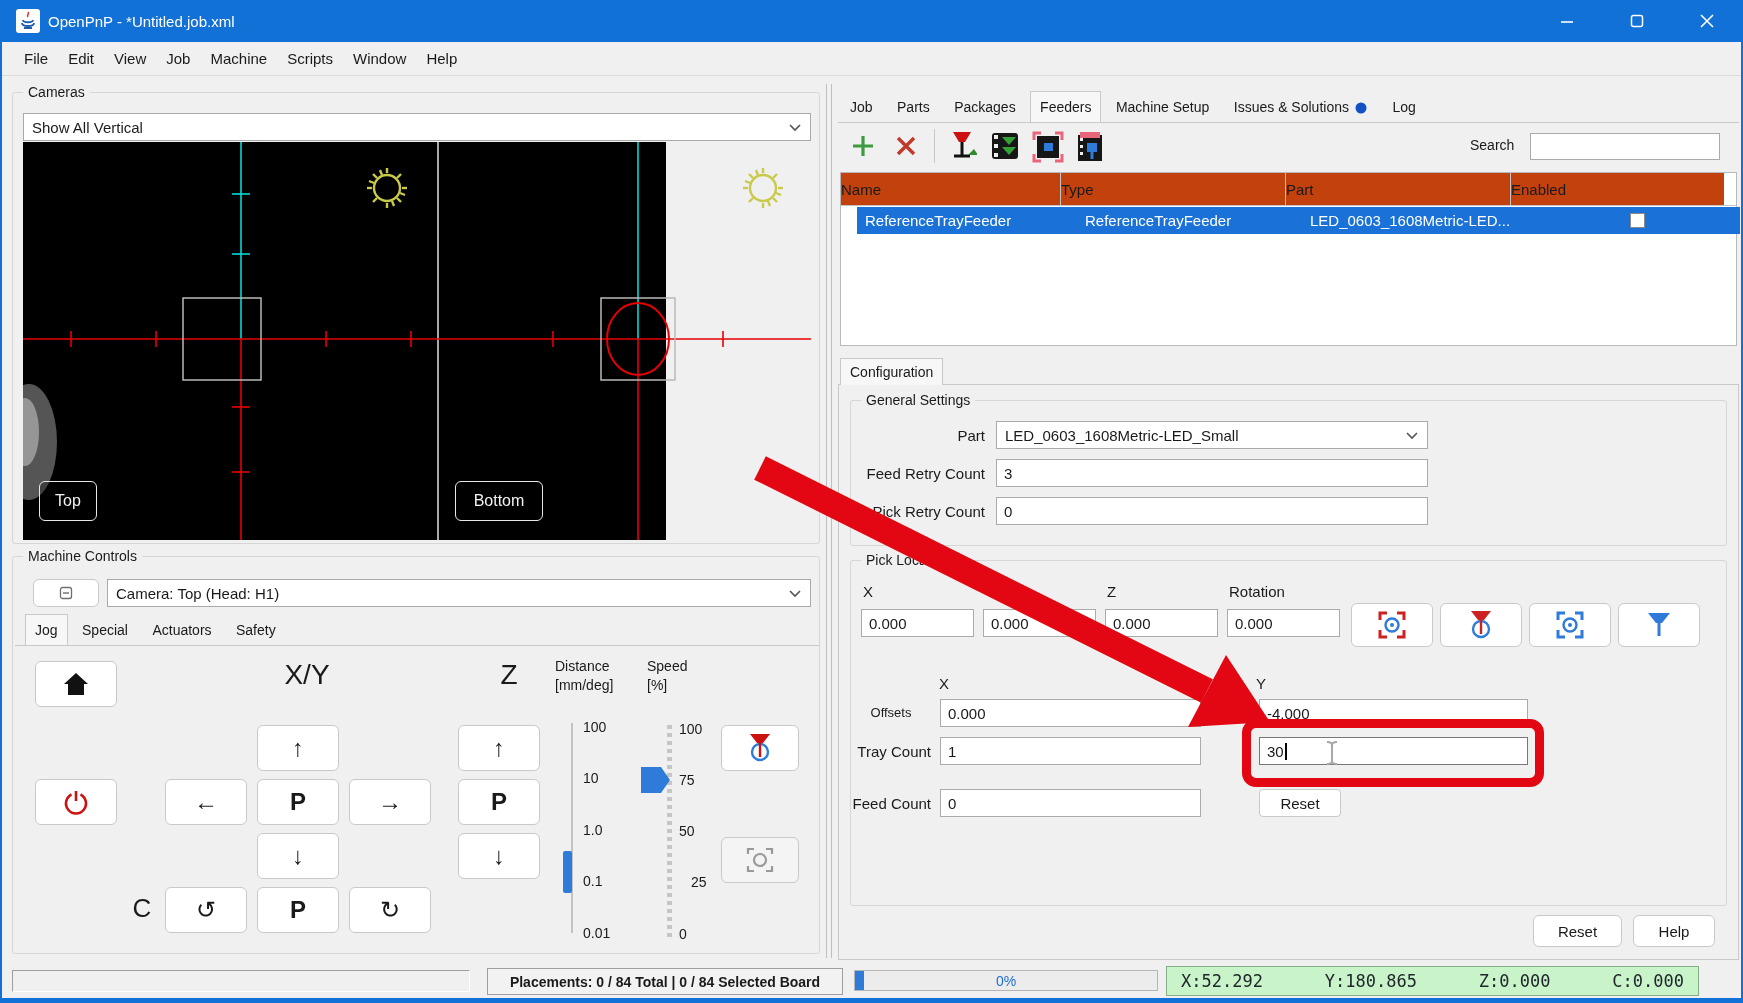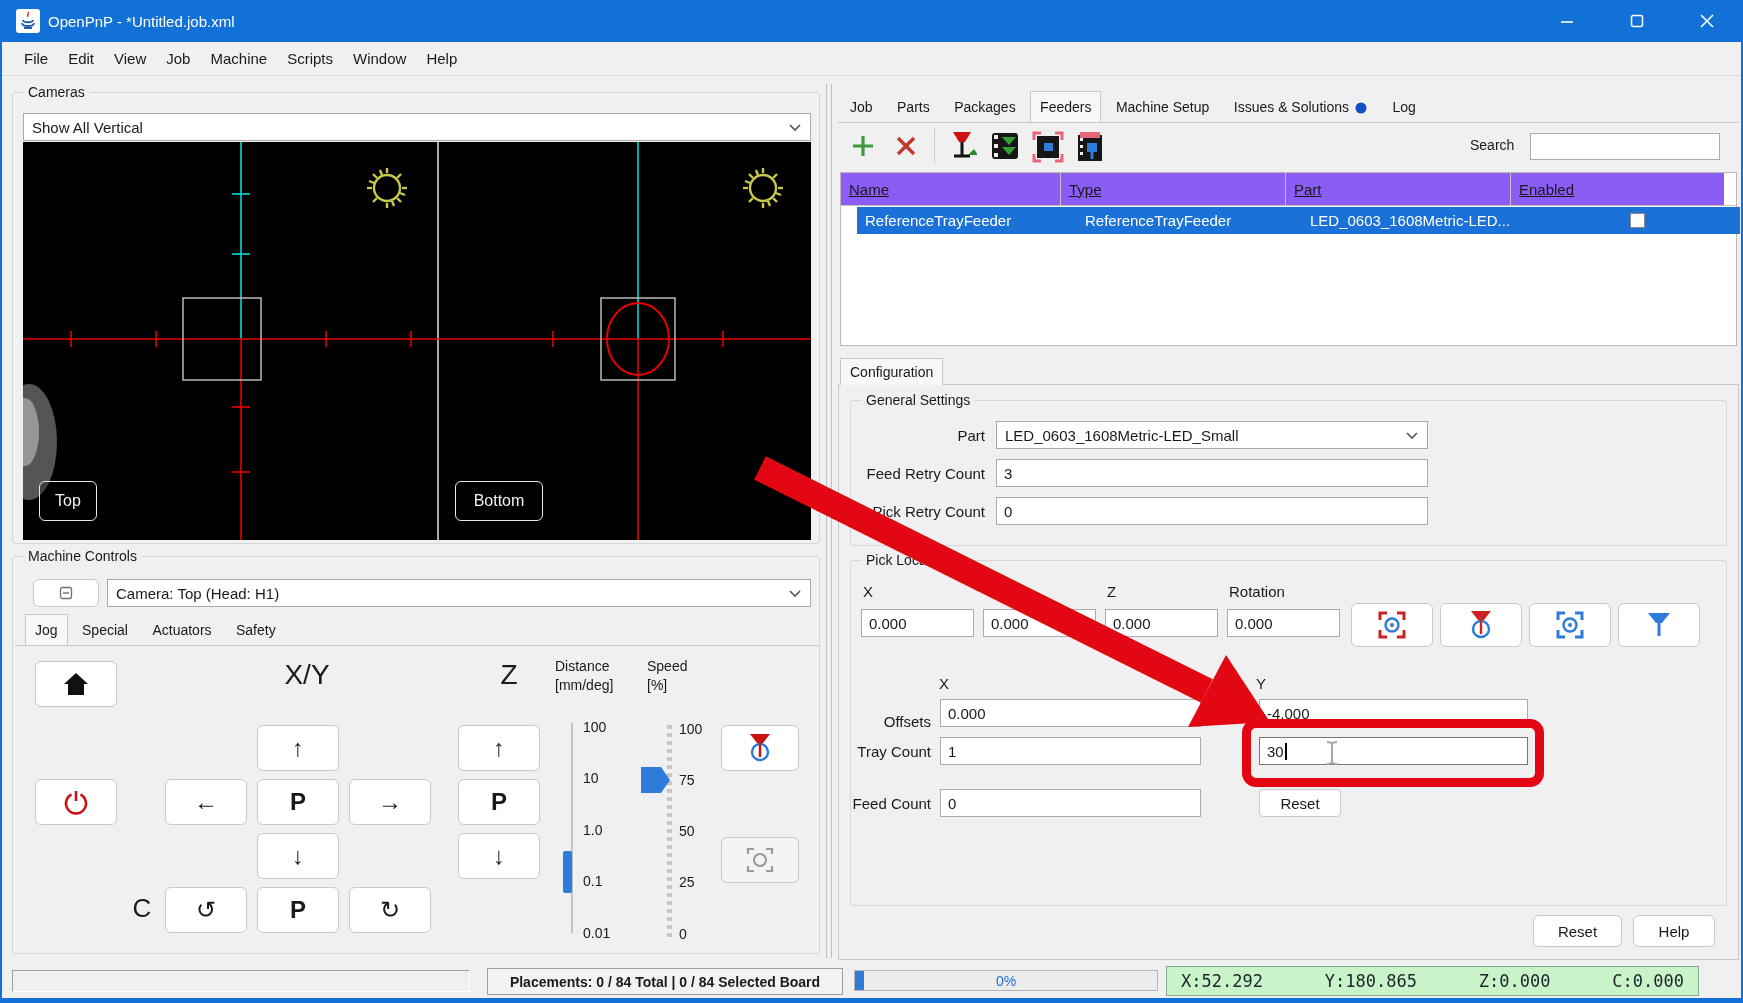--- a/index.html
+++ b/index.html
@@ -25,21 +25,21 @@
   .field{background:#fff;border:1px solid #ababab;display:flex;align-items:center;font-size:15px;padding:0 7px;}
   .btn{background:#fff;border:1px solid #c9c9c9;border-radius:6px;display:flex;align-items:center;justify-content:center;font-size:15px;}
   
   .tab{display:inline-flex;align-items:center;border:1px solid transparent;padding:3px 9px;font-size:14px;height:26px;}
   .tab.active{background:#f7f7f7;border:1px solid #c9c9c9;border-bottom:none;height:31px;position:relative;z-index:3;}
   .paneline{background:#c9c9c9;height:1px;}
   
   .cam-canvas{background:#000;}
   .cam-label{position:absolute;border:1px solid #e8e8e8;border-radius:6px;color:#f2f2f2;font-size:16px;display:flex;align-items:center;justify-content:center;background:rgba(0,0,0,.25);}
   
-  .tbl-header-cell{border-right:1px solid #c4c4c4;display:flex;align-items:center;padding-left:8px;font-size:15px;background:#8b5cf6;height:100%;text-decoration:underline;}
+  .tbl-header-cell{border-right:1px solid #c4c4c4;display:flex;align-items:center;font-size:15px;background:#c2410c;height:100%;}
   .tbl-row{background:#1a72d9;color:#fff;display:flex;align-items:center;}
   .tbl-cell{padding-left:8px;font-size:15px;overflow:hidden;white-space:nowrap;}
   
   .jbtn{font-size:24px;}
   .tick-label{position:absolute;font-size:14px;transform:translateY(-50%);}
   
   .sunken{border:1px solid #9e9e9e;border-bottom-color:#fff;border-right-color:#fff;background:#f0f0f0;}
   .statbox{border:1px solid #9e9e9e;background:#f2f2f2;display:flex;align-items:center;justify-content:center;font-size:14px;}
   .dro{background:#c9f4c9;border:1px solid #88ad88;font-family:"DejaVu Sans Mono",monospace;font-size:17px;color:#20262c;display:flex;align-items:center;}
   
@@ -91,21 +91,21 @@
 
   <div class="abs groupbox" style="left:10px;top:92px;width:808px;height:452px;">
     <span class="legend">Cameras</span>
     <div class="abs combo" style="left:10px;top:20px;width:788px;height:28px;">
       <span>Show All Vertical</span>
       <svg width="14" height="9">
           <polyline points="2,2 7,7 12,2" fill="none" stroke="#555" stroke-width="1.6"></polyline>
         </svg>
     </div>
 
-    <div class="abs cam-canvas" style="left:10px;top:49px;width:788px;height:398px;">
+    <div class="abs cam-canvas" style="left:10px;top:49px;width:643px;height:398px;">
       <svg width="788" height="398">
 
         <ellipse cx="6" cy="300" rx="28" ry="58" fill="#9a9a9a" opacity="0.55"></ellipse>
         <ellipse cx="2" cy="290" rx="14" ry="34" fill="#d8d8d8" opacity="0.5"></ellipse>
 
         <line x1="415" y1="0" x2="415" y2="398" stroke="#e0e0e0" stroke-width="1.5"></line>
 
         <line x1="218" y1="0" x2="218" y2="197" stroke="#00d9d9" stroke-width="1.6"></line>
         <line x1="209" y1="52" x2="227" y2="52" stroke="#00d9d9" stroke-width="1.6"></line>
         <line x1="209" y1="112" x2="227" y2="112" stroke="#00d9d9" stroke-width="1.6"></line>
@@ -262,21 +262,21 @@
     </div>
 
     <div class="abs" style="left:628px;top:162px;width:72px;height:224px;">
       <div class="abs" style="left:26px;top:6px;width:5px;height:212px;background:repeating-linear-gradient(#c6c6c6 0 4px,#f0f0f0 4px 8px);"></div>
       <svg class="abs" style="left:0;top:47px;" width="30" height="28">
           <polygon points="0,1 20,1 29,14 20,27 0,27" fill="#2f7bd9"></polygon>
         </svg>
       <span class="tick-label" style="left:38px;top:10px;">100</span>
       <span class="tick-label" style="left:38px;top:61px;">75</span>
       <span class="tick-label" style="left:38px;top:112px;">50</span>
-      <span class="tick-label" style="left:38px;top:163px;text-align:center;">25</span>
+      <span class="tick-label" style="left:50px;top:163px;text-align:center;">25</span>
       <span class="tick-label" style="left:38px;top:215px;">0</span>
     </div>
 
     <div class="abs btn" style="left:708px;top:168px;width:78px;height:46px;">
       <svg width="26" height="30">
           <polygon points="3,1 23,1 16,10 10,10" fill="#cc1111"></polygon>
           <circle cx="13" cy="19" r="8" fill="none" stroke="#2f7bd9" stroke-width="2.4"></circle>
           <line x1="13" y1="8" x2="13" y2="24" stroke="#cc1111" stroke-width="2.4"></line>
         </svg>
     </div>
@@ -466,21 +466,21 @@
     <div class="abs btn" style="left:767px;top:42px;width:82px;height:44px;">
       <svg width="26" height="28">
           <polygon points="2,2 24,2 16,12 10,12" fill="#2f7bd9"></polygon>
           <line x1="13" y1="12" x2="13" y2="25" stroke="#2f7bd9" stroke-width="3"></line>
         </svg>
     </div>
 
     <span class="abs" style="left:88px;top:114px;font-size:15px;">X</span>
     <span class="abs" style="left:405px;top:114px;font-size:15px;">Y</span>
 
-    <span class="abs" style="left:0;top:152px;width:80px;text-align:right;font-size:15px;">Offsets</span>
+    <span class="abs" style="left:0;top:144px;width:80px;text-align:center;font-size:13px;">Offsets</span>
     <div class="abs field" style="left:89px;top:138px;width:261px;height:28px;">
         <span>0.000</span>
       </div>
     <div class="abs field" style="left:408px;top:138px;width:269px;height:28px;">
         <span>-4.000</span>
       </div>
 
     <span class="abs" style="left:0;top:182px;width:80px;text-align:right;font-size:15px;">Tray Count</span>
     <div class="abs field" style="left:89px;top:176px;width:261px;height:28px;">
         <span>1</span>

